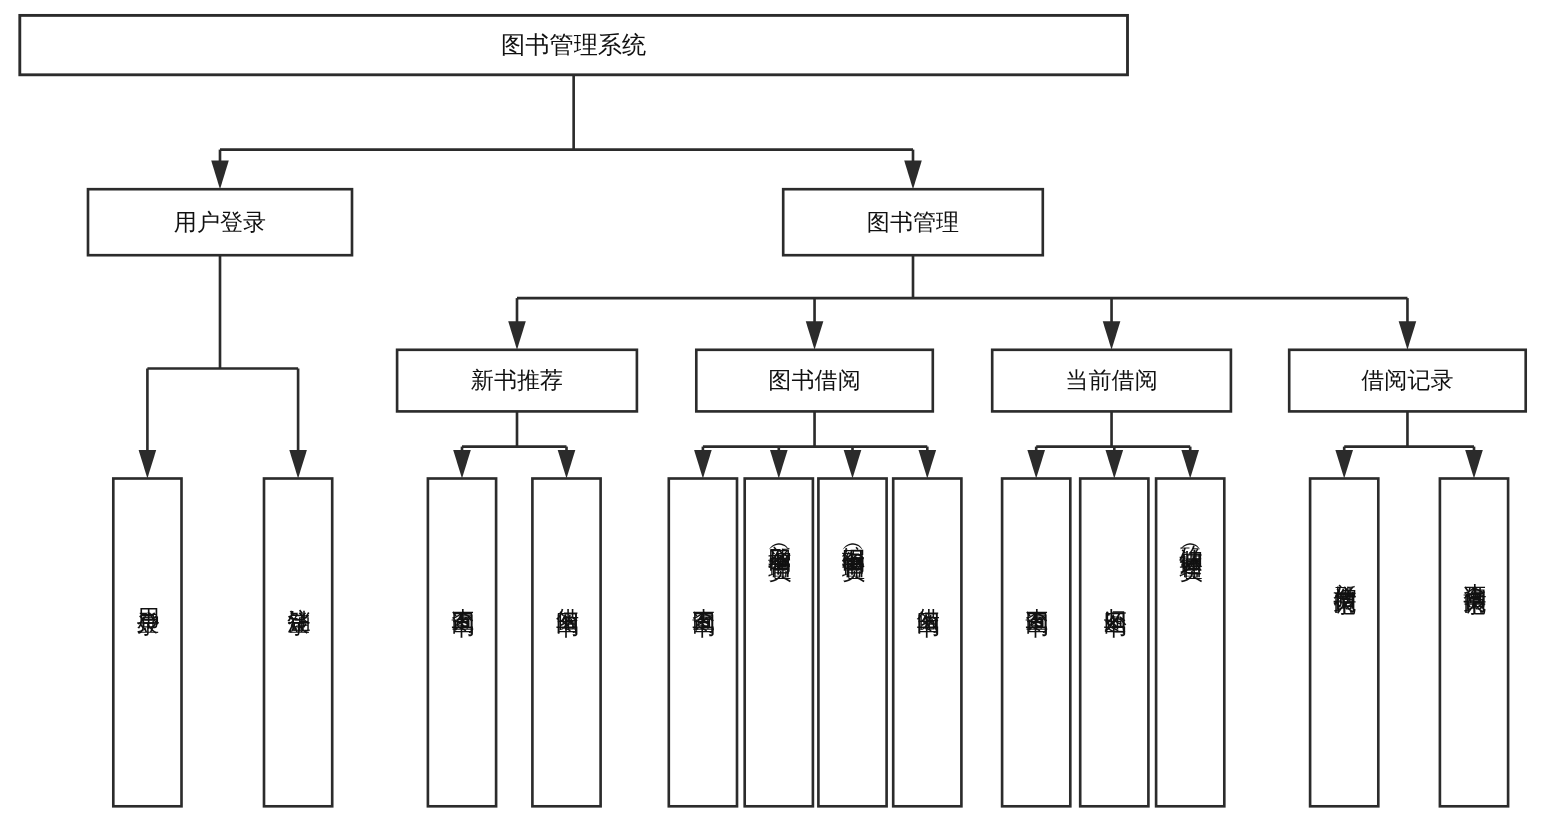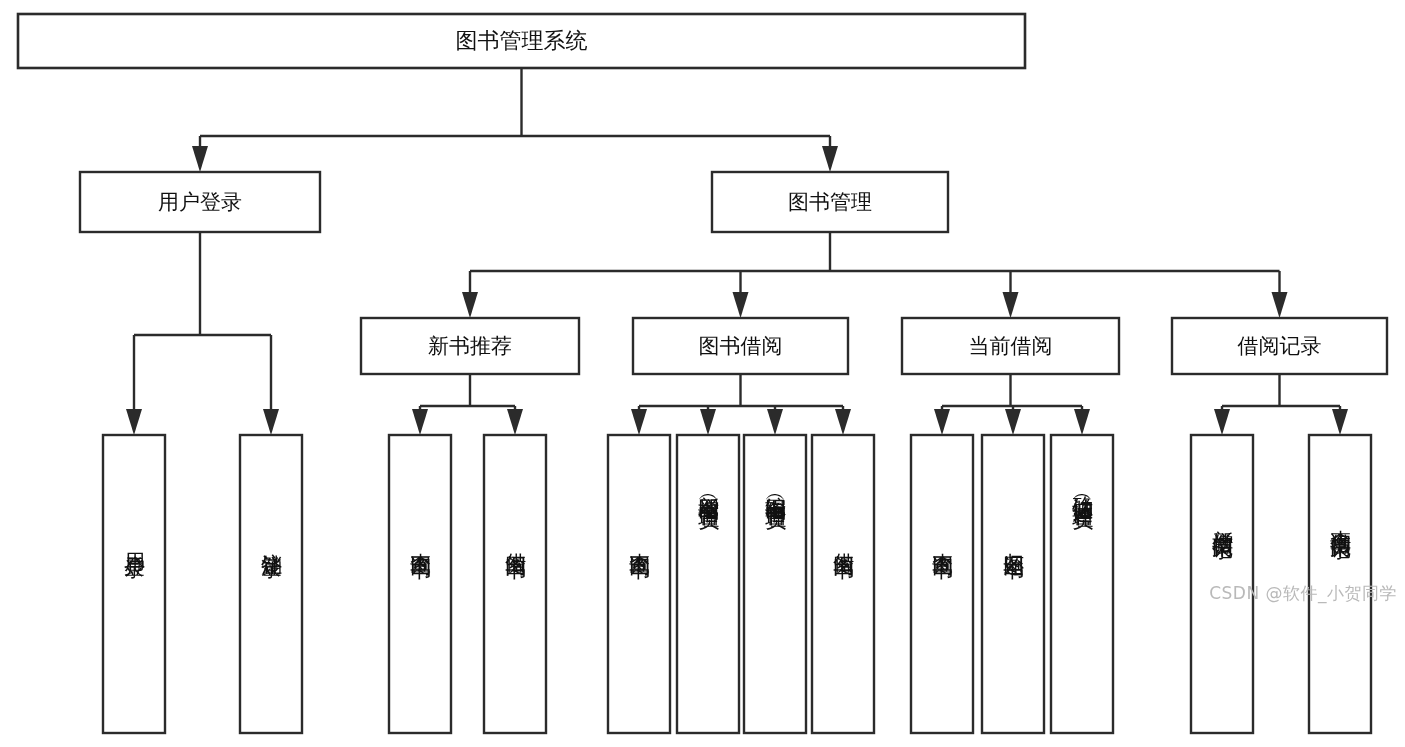--- a/index.html
+++ b/index.html
@@ -222,14 +222,13 @@
       <div class="vert-label-wrap" style="left: 1051px; top: 435px; width: 62px; height: 298px;">
         <span class="vert-label" style="margin-top: 43.5px;">确认归还（管理员）</span>
       </div>
       <div class="vert-label-wrap" style="left: 1191px; top: 435px; width: 62px; height: 298px;">
         <span class="vert-label" style="margin-top: 78px;">新增借阅记录</span>
       </div>
       <div class="vert-label-wrap" style="left: 1309px; top: 435px; width: 62px; height: 298px;">
         <span class="vert-label" style="margin-top: 78px;">查询借阅记录</span>
       </div>
     </div>
-  <div class="watermark">CSDN @软件_小贺同学</div>
 </div>
 
 </body></html>

